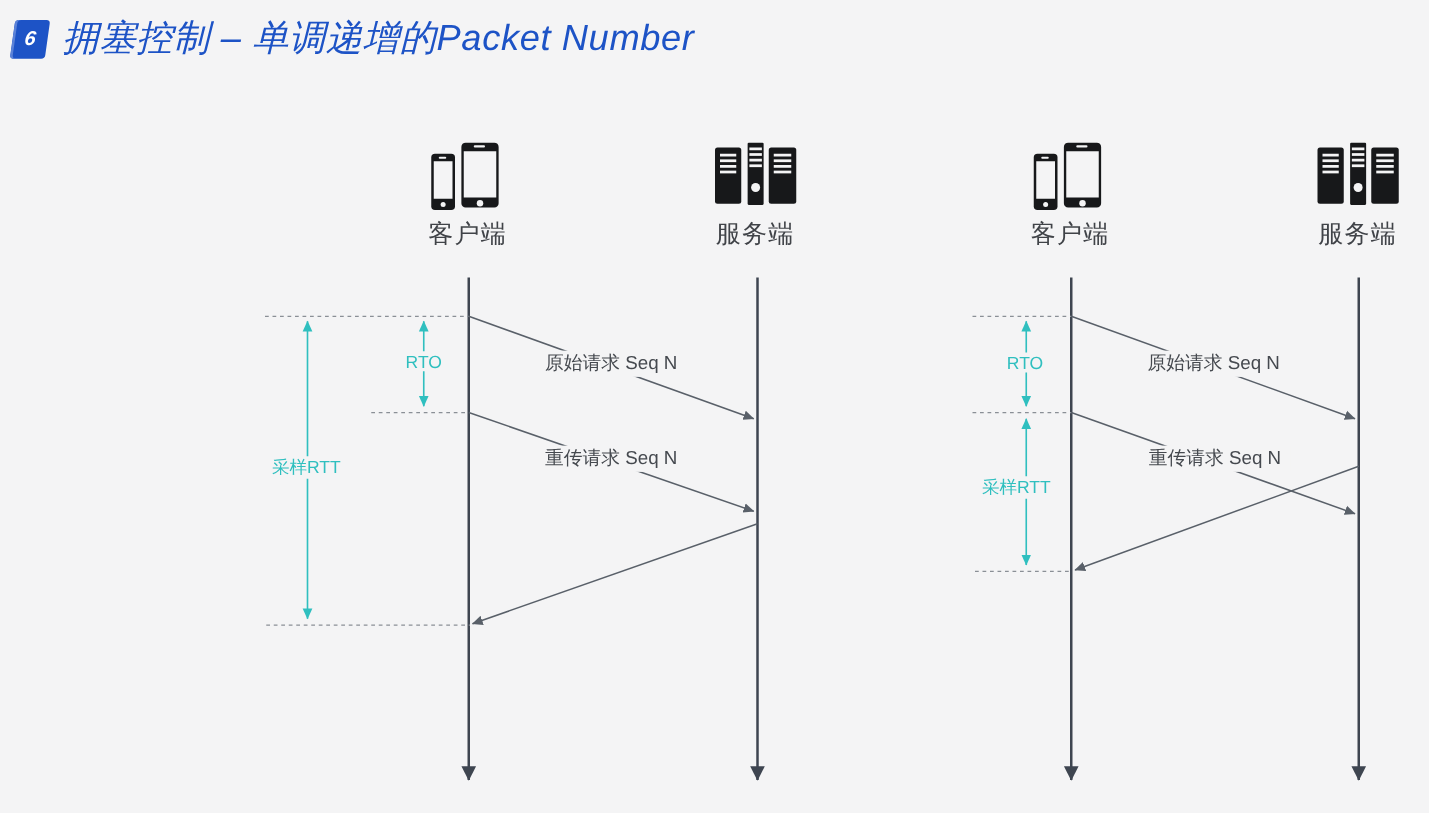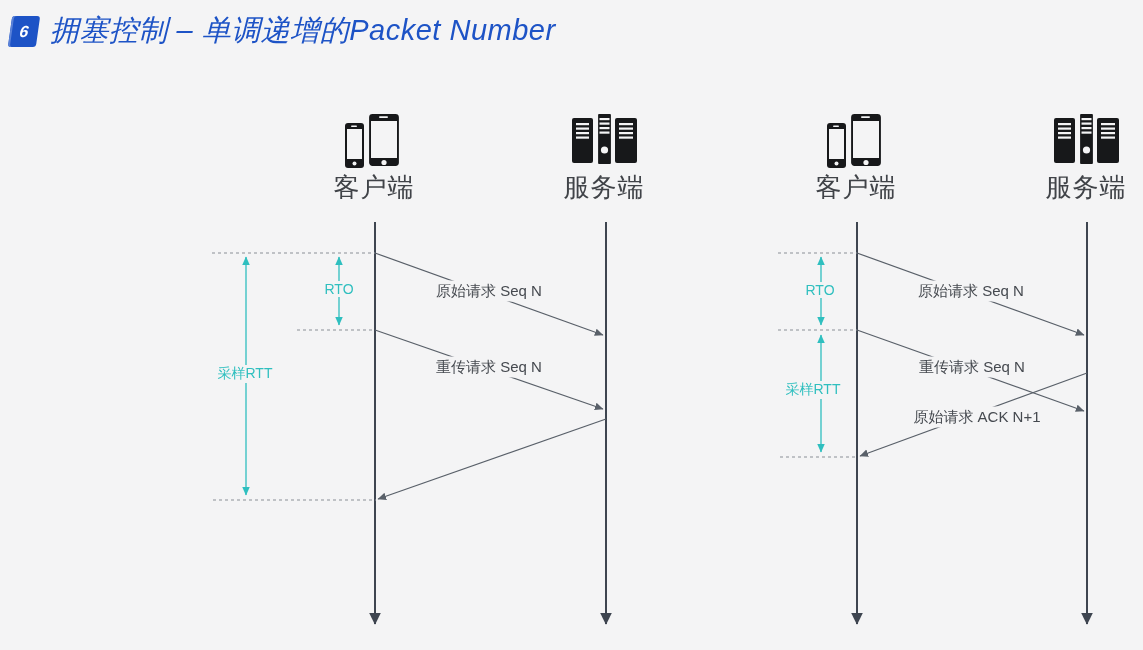--- a/index.html
+++ b/index.html
@@ -34,21 +34,21 @@
   .dashline{stroke:var(--dash_gray);stroke-width:1;stroke-dasharray:3 3;fill:none;}
   .tealline{stroke:var(--teal);stroke-width:1.3;fill:none;}
   .mk-dark{fill:var(--lifeline);}
   .mk-gray{fill:var(--arrow);}
   .mk-teal{fill:var(--teal);}
   .ic{fill:var(--icon_black);}
   .ic-w{fill:var(--background);}
   .ic-ws{fill:none;stroke:var(--background);stroke-width:2.2;}
   
   .lbl{position:absolute;transform:translate(-50%,-50%);white-space:nowrap;}
-  .entity{font-size:26px;color:#404348;letter-spacing:1px;}
+  .entity{font-size:20px;color:#404348;letter-spacing:1px;}
   .msg{font-size:15px;color:var(--text_dark);background:var(--background);padding:1px 7px;}
   .tealtxt{font-size:14px;color:var(--teal);background:var(--background);padding:0 4px;}
 </style>
 </head>
 <body>
 
 <div id="stage">
 
   <div class="hdr">
     <div class="badge">
@@ -147,15 +147,14 @@
   <span class="lbl tealtxt" style="left:245px;top:374px">采样RTT</span>
   <span class="lbl msg" style="left:489px;top:291px">原始请求 Seq N</span>
   <span class="lbl msg" style="left:489px;top:367px">重传请求 Seq N</span>
 
   <span class="lbl entity" style="left:856px;top:187px">客户端</span>
   <span class="lbl entity" style="left:1086px;top:187px">服务端</span>
   <span class="lbl tealtxt" style="left:820px;top:290px">RTO</span>
   <span class="lbl tealtxt" style="left:813px;top:390px">采样RTT</span>
   <span class="lbl msg" style="left:971px;top:291px">原始请求 Seq N</span>
   <span class="lbl msg" style="left:972px;top:367px">重传请求 Seq N</span>
-  <span class="lbl msg" style="left:977px;top:417px">原始请求 ACK N+1</span>
 
 </div>
 
 </body></html>

